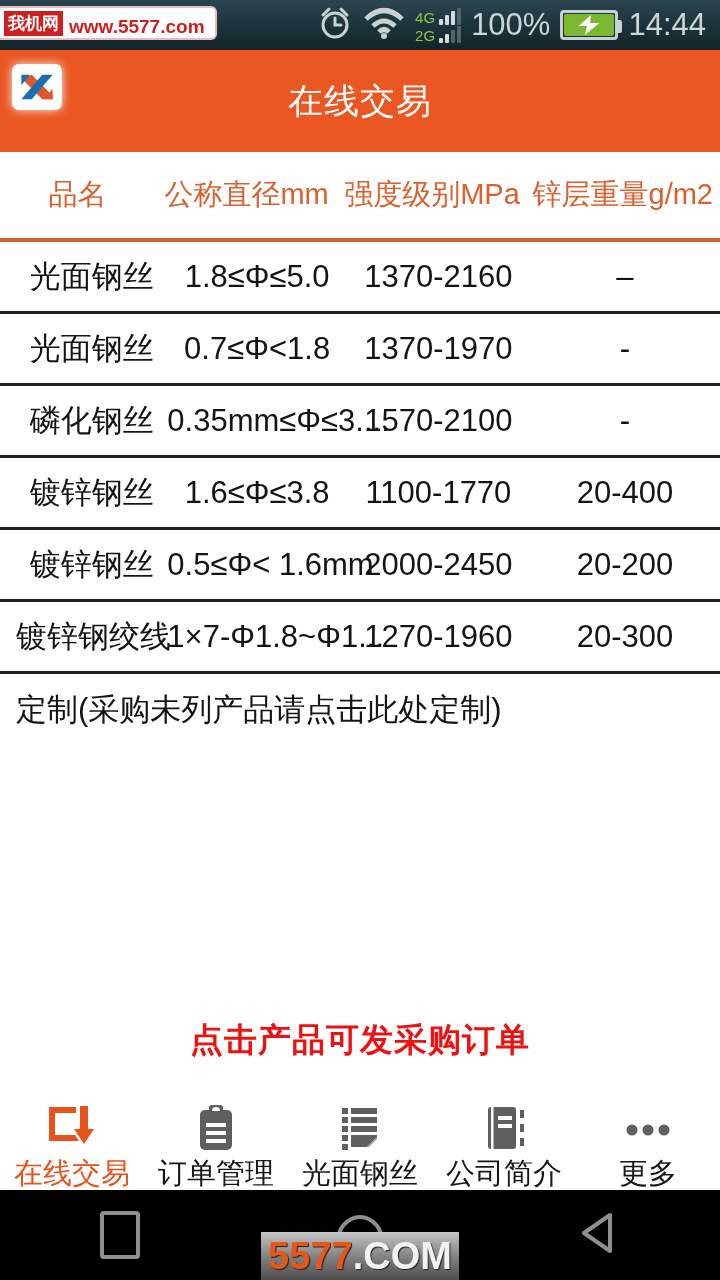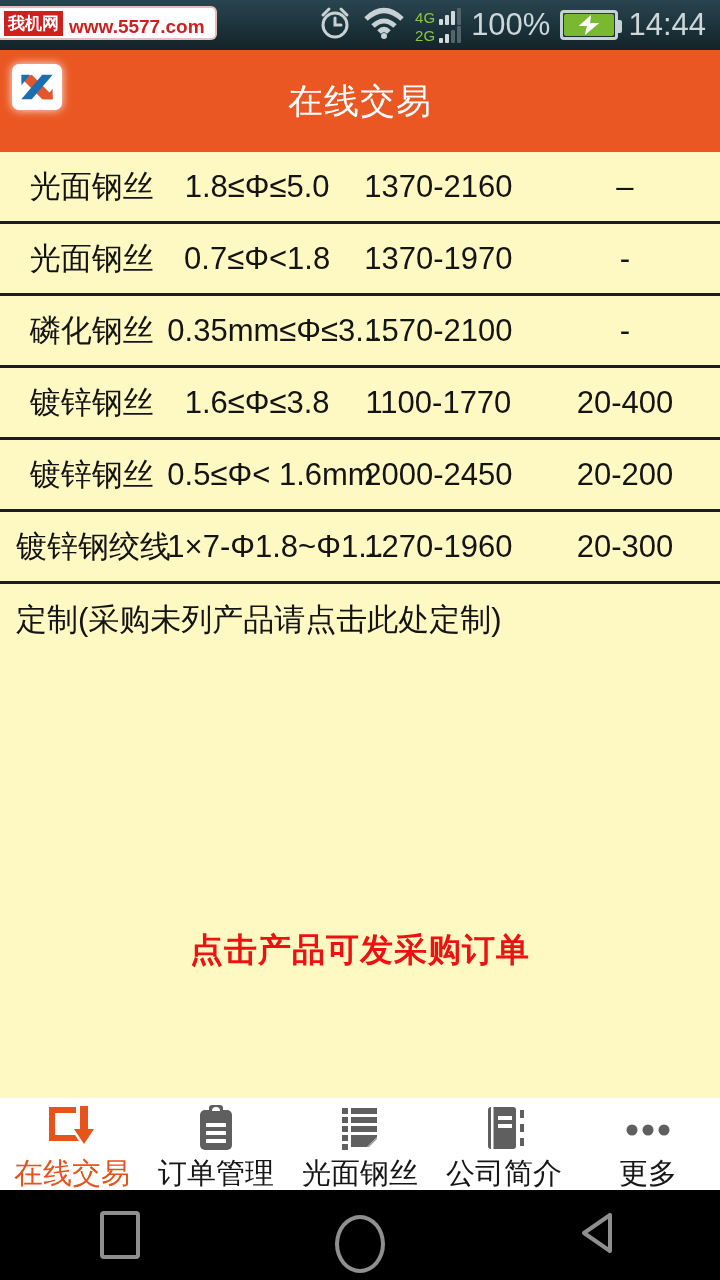--- a/index.html
+++ b/index.html
@@ -1,16 +1,16 @@
 <!DOCTYPE html>
 <html><head>
 <meta charset="utf-8">
 <style>
   html,body{margin:0;padding:0;background:#333;}
-  .screen{position:relative;width:720px;height:1280px;background:#fef9c3;overflow:hidden;
+  .screen{position:relative;width:720px;height:1280px;background:#ffffff;overflow:hidden;
     font-family:"Liberation Sans","DejaVu Sans",sans-serif;}
 
   
   .statusbar{position:relative;height:50px;background:linear-gradient(180deg,#2a454f 0%,#1b323a 55%,#142329 100%);
     display:flex;align-items:center;justify-content:space-between;padding:0 14px;box-sizing:border-box;}
   .sb-left{display:flex;align-items:center;gap:8px;}
   .carrier{color:#c3ced1;font-size:30px;letter-spacing:1px;}
   .sb-right{display:flex;align-items:center;gap:10px;}
   .sb-time,.sb-batt-pct{color:#cdd6d8;font-size:31px;}
   .sig{display:flex;flex-direction:column;justify-content:center;gap:1px;}
@@ -137,20 +137,26 @@
       <svg width="44" height="40" viewBox="0 0 50 46">
         <polygon points="7,13 19,9 43,33 43,37 31,37" fill="#E0572B"></polygon>
         <polygon points="31,9 43,9 19,37 7,37" fill="#1B6FB0"></polygon>
         <polygon points="7,9 17,9 7,21" fill="#1B6FB0"></polygon>
         <polygon points="43,25 43,37 33,37" fill="#E0572B"></polygon>
       </svg>
     </div>
     <span class="apptitle">在线交易</span>
   </div>
 
+  <div class="thead">
+    <span class="hc c1">品名</span>
+    <span class="hc c2">公称直径mm</span>
+    <span class="hc c3">强度级别MPa</span>
+    <span class="hc c4">锌层重量g/m2</span>
+  </div>
 
   <div class="trow">
     <span class="tc c1">光面钢丝</span>
     <span class="tc c2">1.8≤Φ≤5.0</span>
     <span class="tc c3">1370-2160</span>
     <span class="tc c4">–</span>
   </div>
   <div class="trow">
     <span class="tc c1">光面钢丝</span>
     <span class="tc c2">0.7≤Φ&lt;1.8</span>
@@ -268,14 +274,18 @@
     </div>
     <div class="nav-slot">
       <span>
         <svg width="48" height="48" viewBox="0 0 48 48" fill="none">
           <polygon points="34,6 34,42 8,24" stroke="#8f8f8f" stroke-width="4" stroke-linejoin="round"></polygon>
         </svg>
       </span>
     </div>
   </div>
 
+  <div class="wm-bottom">
+    <span class="wm-b-brand">5577</span>
+    <span class="wm-b-suffix">.COM</span>
+  </div>
 
 </div>
 
 </body></html>

